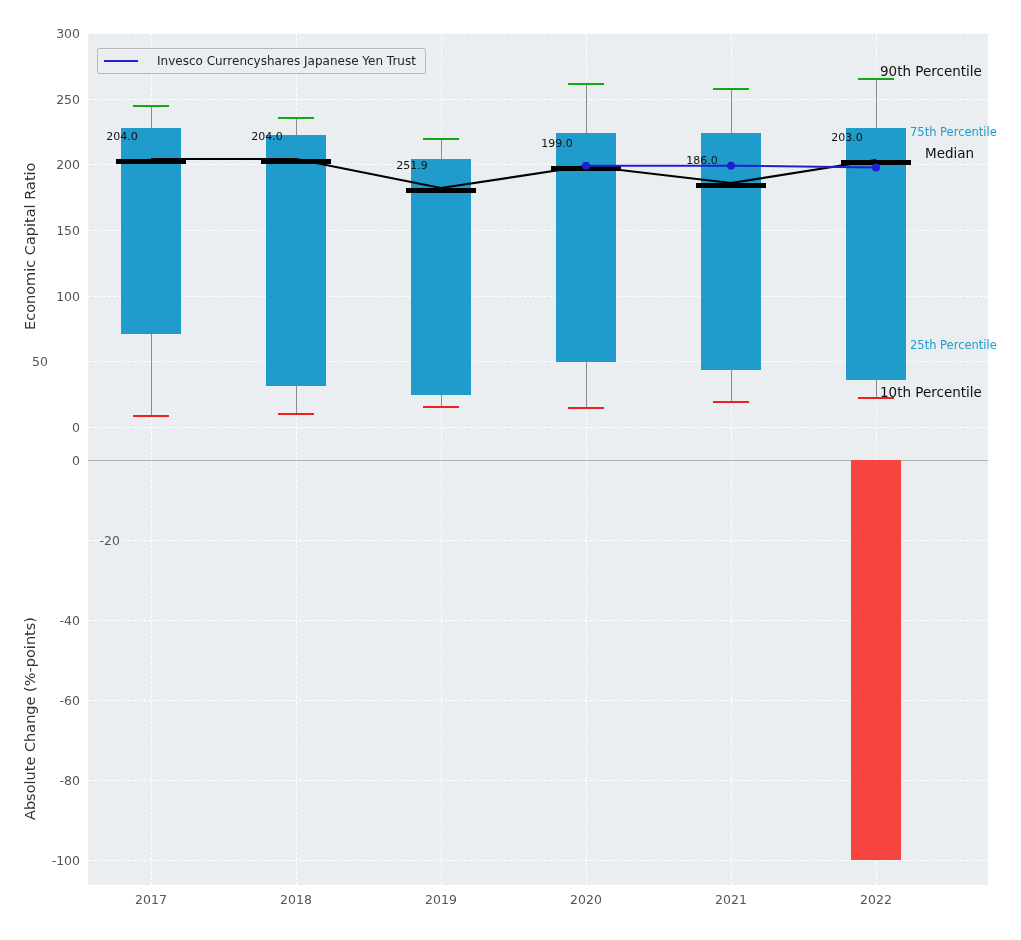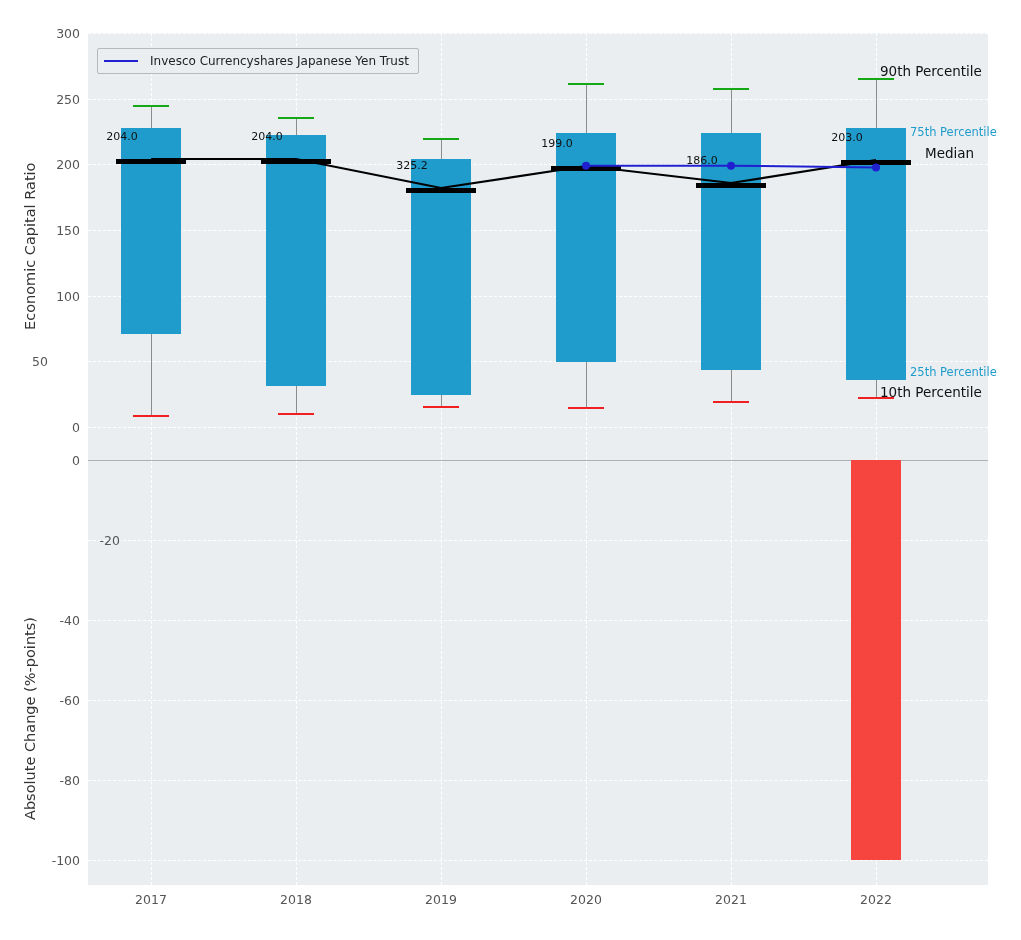--- a/index.html
+++ b/index.html
@@ -136,21 +136,21 @@
   .legend {
     position: absolute;
     background: #eaeef1;
     border: 1px solid #b8b8b8;
     border-radius: 2px;
     padding: 5px 9px 5px 6px;
     font-size: 12px;
     color: #222222;
     display: flex;
     align-items: center;
-    gap: 12px;
+    gap: 19px;
   }
   .legend-swatch {
     display: inline-block;
     width: 34px;
     height: 0;
     border-top: 2px solid #2020d0;
   }
   .annot {
     position: absolute;
     font-size: 13.5px;
@@ -256,34 +256,34 @@
     <polyline points="151,159 296,159 441,188 586,166 731,183 876,160" fill="none" stroke="#000000" stroke-width="2.2"></polyline>
 
     <polyline points="586,165.7 731,165.7 876,167.4" fill="none" stroke="#2020d0" stroke-width="2"></polyline>
     <circle cx="586" cy="165.7" r="4" fill="#2020d0"></circle>
     <circle cx="731" cy="165.7" r="4" fill="#2020d0"></circle>
     <circle cx="876" cy="167.4" r="4" fill="#2020d0"></circle>
   </svg>
 
   <div class="medlabel" style="left:122px; top:143px;">204.0</div>
   <div class="medlabel" style="left:267px; top:143px;">204.0</div>
-  <div class="medlabel" style="left:412px; top:172px;">325.2</div>
+  <div class="medlabel" style="left:412px; top:172px;">251.9</div>
   <div class="medlabel" style="left:557px; top:150px;">199.0</div>
   <div class="medlabel" style="left:702px; top:167px;">186.0</div>
   <div class="medlabel" style="left:847px; top:144px;">203.0</div>
 
   <div class="legend" style="left:97px; top:48px;">
     <span class="legend-swatch"></span>
     <span>Invesco Currencyshares Japanese Yen Trust</span>
   </div>
 
   <div class="annot" style="left:880px; top:63px; color:#111111;">90th Percentile</div>
   <div class="annot-small" style="left:910px; top:125px; color:#1f9ccb;">75th Percentile</div>
   <div class="annot" style="left:925px; top:145px; color:#111111;">Median</div>
-  <div class="annot-small" style="left:910px; top:365px; color:#1f9ccb;">25th Percentile</div>
+  <div class="annot-small" style="left:910px; top:338px; color:#1f9ccb;">25th Percentile</div>
   <div class="annot" style="left:880px; top:384px; color:#111111;">10th Percentile</div>
 
   <div class="ytick" style="left:0px; top:33px;">300</div>
   <div class="ytick" style="left:0px; top:98.7px;">250</div>
   <div class="ytick" style="left:0px; top:164.3px;">200</div>
   <div class="ytick" style="left:0px; top:230px;">150</div>
   <div class="ytick" style="left:0px; top:295.7px;">100</div>
   <div class="ytick" style="left:0px; top:361.3px;text-align:center;">50</div>
   <div class="ytick" style="left:0px; top:427px;">0</div>
 

